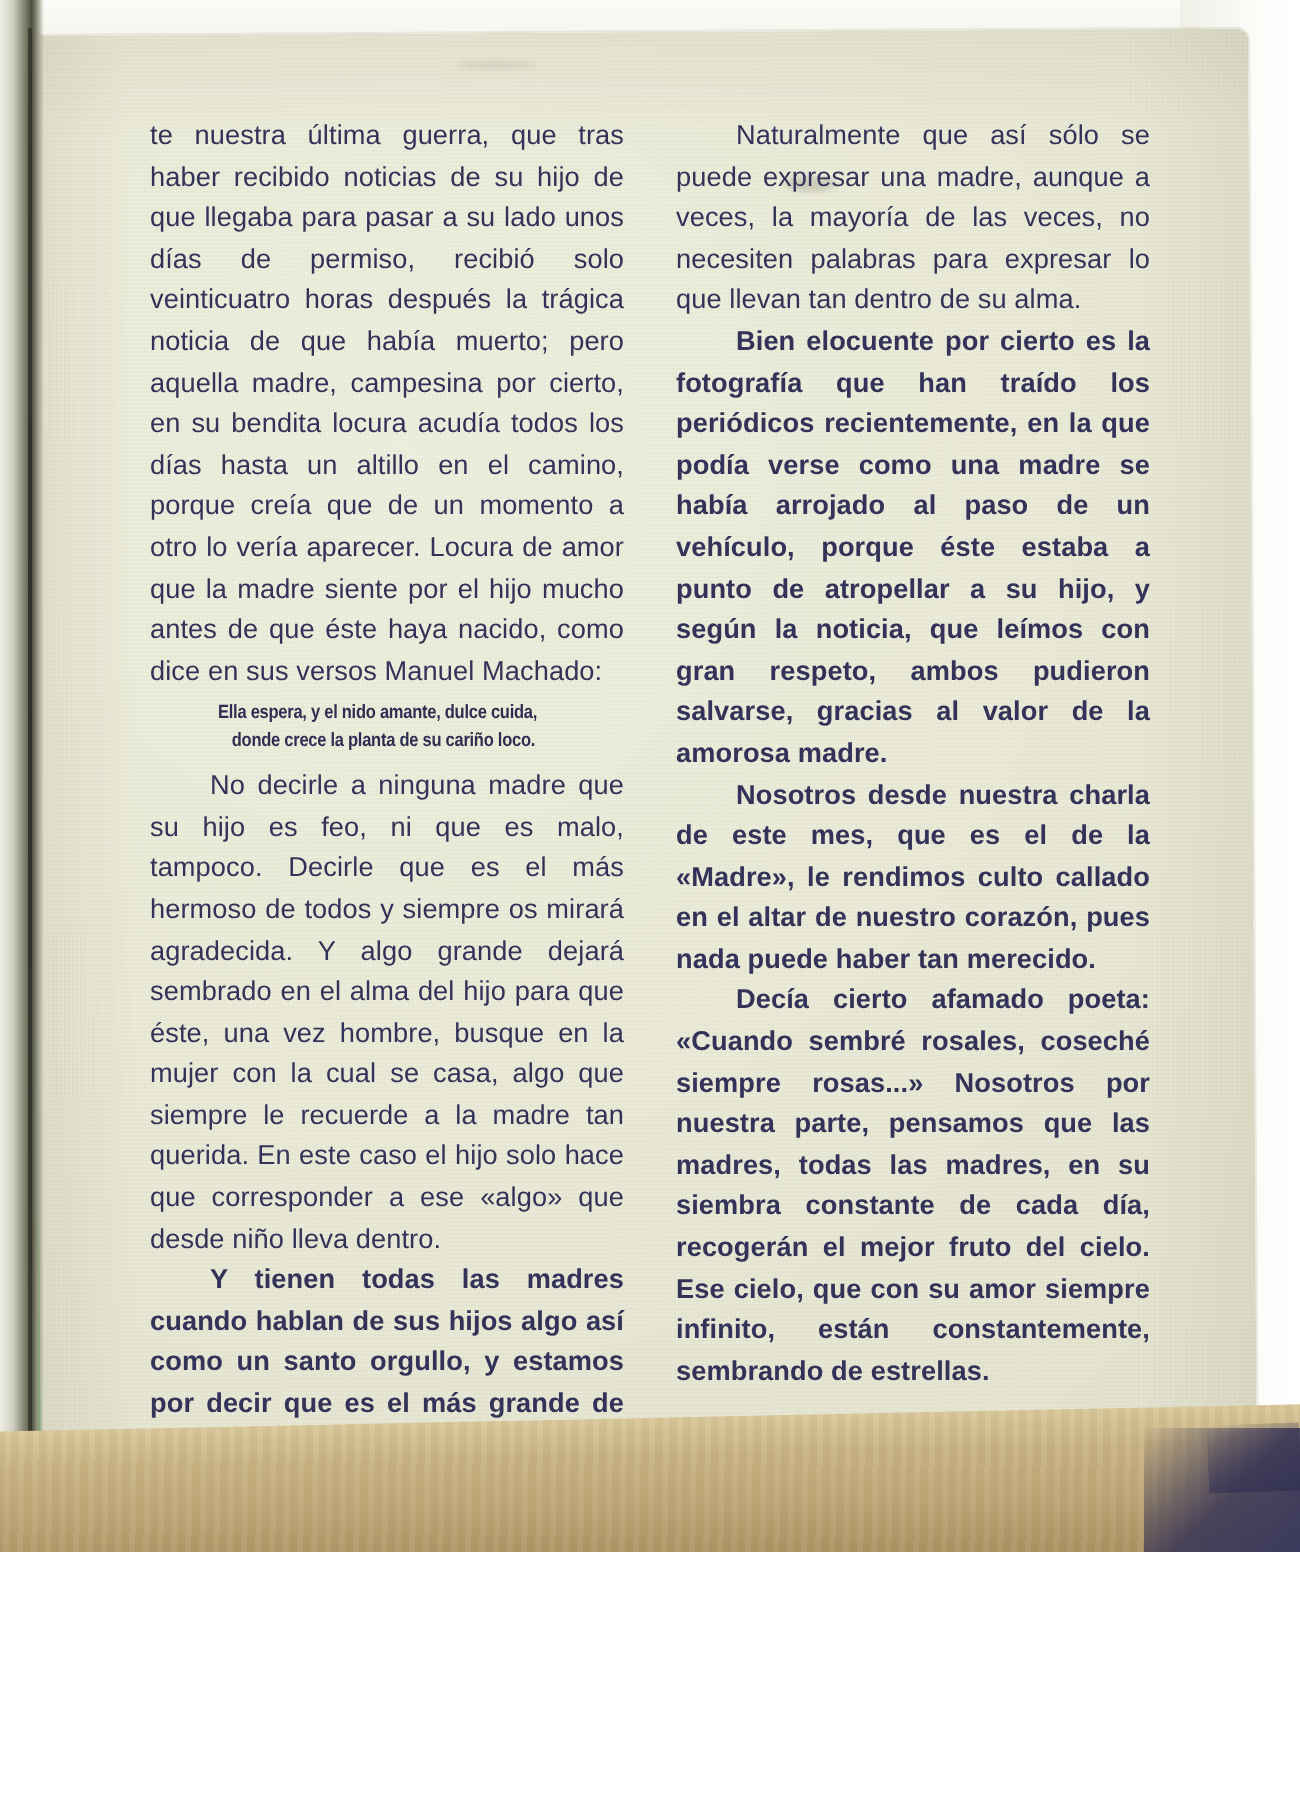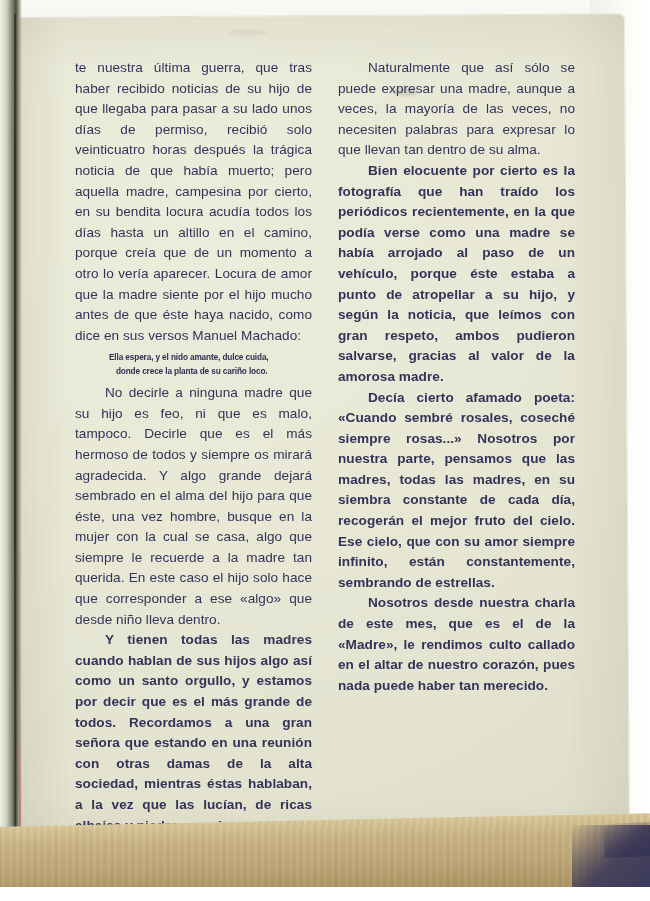--- a/index.html
+++ b/index.html
@@ -11,22 +11,22 @@
     width: 650px;
     height: 901px;
     overflow: hidden;
     font-family: "Liberation Sans", sans-serif;
   }
 
   
   #photo {
     position: relative;
     width: 650px;
-    height: 887px;
-    background: #ef4444;
+    height: 776px;
+    background: #22c55e;
     overflow: hidden;
   }
 
   
   .surface-top {
     position: absolute;
     left: 0; top: 0;
     width: 650px; height: 30px;
     background: linear-gradient(180deg,#fbfbf7 0%, #f3f3ec 100%);
   }
@@ -236,23 +236,23 @@
 
       <p class="body-text indent">Y tienen todas las madres cuando hablan de sus hijos algo así como un santo orgullo, y estamos por decir que es el más grande de todos. Recordamos a una gran señora que estando en una reunión con otras damas de la alta sociedad, mientras éstas hablaban, a la vez que las lucían, de ricas alhajas y piedras precio-</p>
     </div>
 
     <div class="col">
 
       <p class="body-text indent">Naturalmente que así sólo se puede expresar una madre, aunque a veces, la mayoría de las veces, no necesiten palabras para expresar lo que llevan tan dentro de su alma.</p>
 
       <p class="body-text indent">Bien elocuente por cierto es la fotografía que han traído los periódicos recientemente, en la que podía verse como una madre se había arrojado al paso de un vehículo, porque éste estaba a punto de atropellar a su hijo, y según la noticia, que leímos con gran respeto, ambos pudieron salvarse, gracias al valor de la amorosa madre.</p>
 
+      <p class="body-text indent">Nosotros desde nuestra charla de este mes, que es el de la «Madre», le rendimos culto callado en el altar de nuestro corazón, pues nada puede haber tan merecido.</p>
+
       <p class="body-text indent">Decía cierto afamado poeta: «Cuando sembré rosales, coseché siempre rosas...» Nosotros por nuestra parte, pensamos que las madres, todas las madres, en su siembra constante de cada día, recogerán el mejor fruto del cielo. Ese cielo, que con su amor siempre infinito, están constantemente, sembrando de estrellas.</p>
-
-      <p class="body-text indent">Nosotros desde nuestra charla de este mes, que es el de la «Madre», le rendimos culto callado en el altar de nuestro corazón, pues nada puede haber tan merecido.</p>
     </div>
 
   </div>
 
   <div class="book-edge-top"></div>
   <div class="book-edge"></div>
   <div class="edge-streaks"></div>
   <div class="dark-corner"></div>
   <div class="dark-corner2"></div>
 

